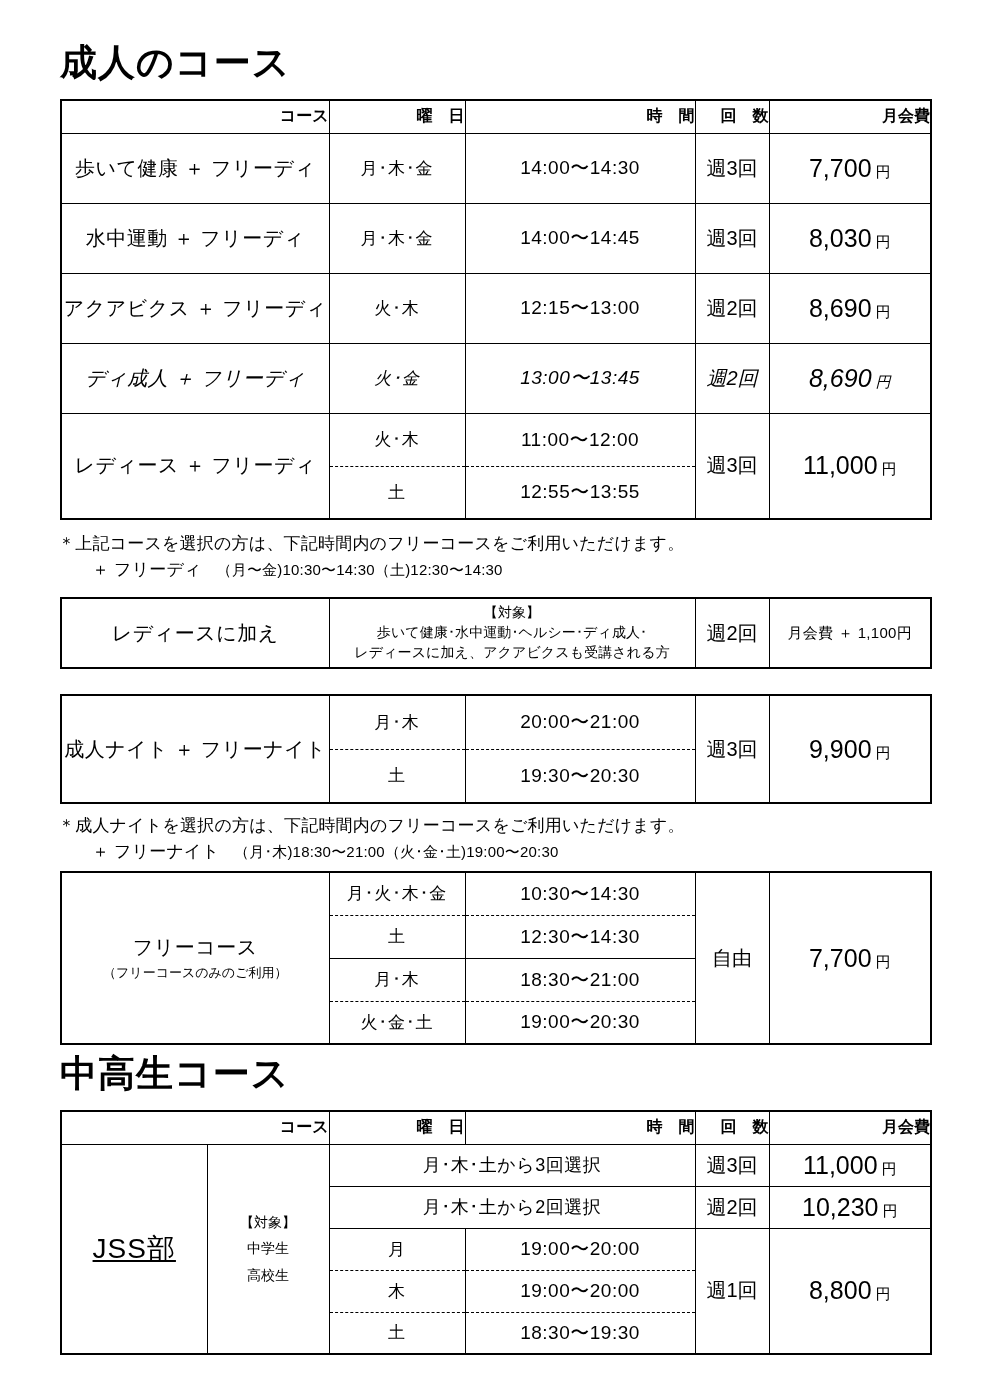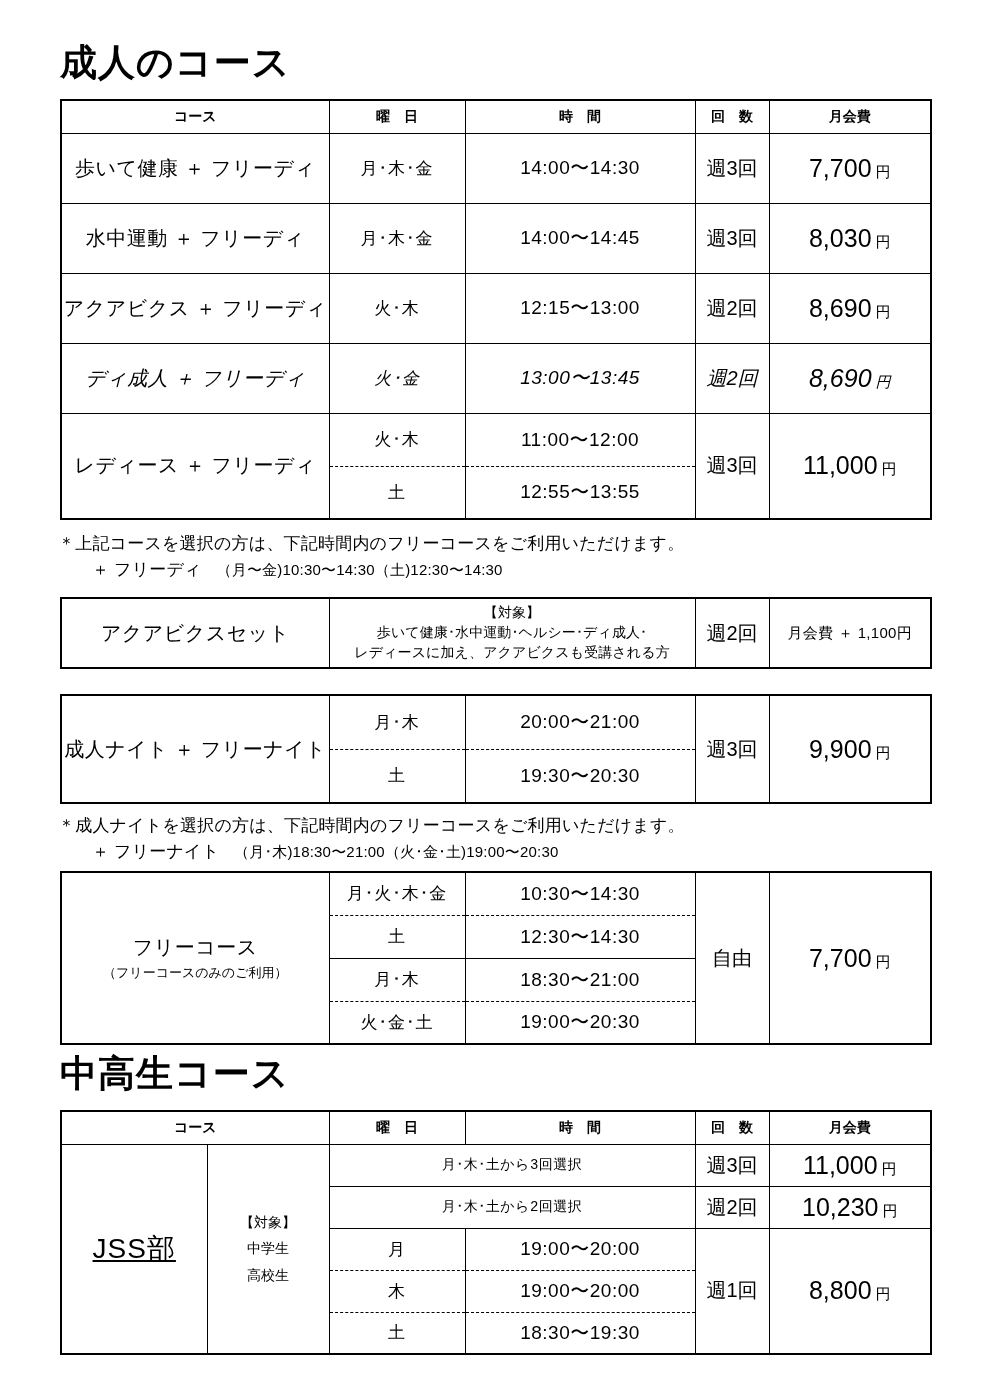--- a/index.html
+++ b/index.html
@@ -44,23 +44,24 @@
   
   col.c-course { width: 268px; }
   col.c-day    { width: 136px; }
   col.c-time   { width: 230px; }
   col.c-freq   { width: 74px; }
   col.c-fee    { width: 162px; }
 
   
   .hdr td {
     height: 33px;
-    font-size: 14px;
+    font-size: 16px;
     font-weight: bold;
     border-bottom: 1.4px solid #000;
+    text-align: right;
   }
 
   
   .course-name { font-size: 20px; letter-spacing: 0.5px; }
   .course-sub  { font-size: 13px; letter-spacing: 0px; display: block; margin-top: 3px;}
   .day-cell    { font-size: 17px; letter-spacing: 1px; }
   .time-cell   { font-size: 19px; letter-spacing: 0.5px; font-family: "Liberation Sans", sans-serif; }
   .freq-cell   { font-size: 20px; }
   .fee-cell    { font-size: 25px; white-space: nowrap; }
   .fee-cell .yen { font-size: 15px; margin-left: 4px; }
@@ -95,21 +96,21 @@
 
   
   col.s-course { width: 146px; }
   col.s-target { width: 122px; }
   col.s-day    { width: 136px; }
   col.s-time   { width: 230px; }
   col.s-freq   { width: 74px; }
   col.s-fee    { width: 162px; }
   .jss-name { font-size: 28px; letter-spacing: 1px; text-decoration: underline; }
   .target-label { font-size: 14px; line-height: 1.9; }
-  .merged-day-time { font-size: 14px; letter-spacing: 0.5px; font-family: Liberation Mono, monospace; }
+  .merged-day-time { font-size: 18px; letter-spacing: 0.5px; }
 </style>
 </head>
 <body>
 
 <div class="page">
 
   <h1 class="section-title" id="title-adult">成人のコース</h1>
 
   <table class="tbl" id="tbl-adult-main" style="left:60px; top:99px; width:870px;">
     <colgroup>
@@ -182,21 +183,21 @@
   <table class="tbl" id="tbl-aqua-set" style="left:60px; top:597px; width:870px;">
     <colgroup>
       <col class="c-course">
         <col class="c-day">
         <col class="c-time">
         <col class="c-freq">
         <col class="c-fee">
     </colgroup>
     <tbody>
       <tr style="height:70px;">
-        <td class="course-name">アクアビクスセット</td>
+        <td class="course-name">レディースに加え</td>
         <td class="target-cell" colspan="2">
           <span class="hd">【対象】</span>
           <span class="ln">歩いて健康･水中運動･ヘルシー･ディ成人･</span>
           <span class="ln">レディースに加え、アクアビクスも受講される方</span>
         </td>
         <td class="freq-cell">週2回</td>
         <td class="fee-small">月会費 ＋ 1,100円</td>
       </tr>
     </tbody>
   </table>

